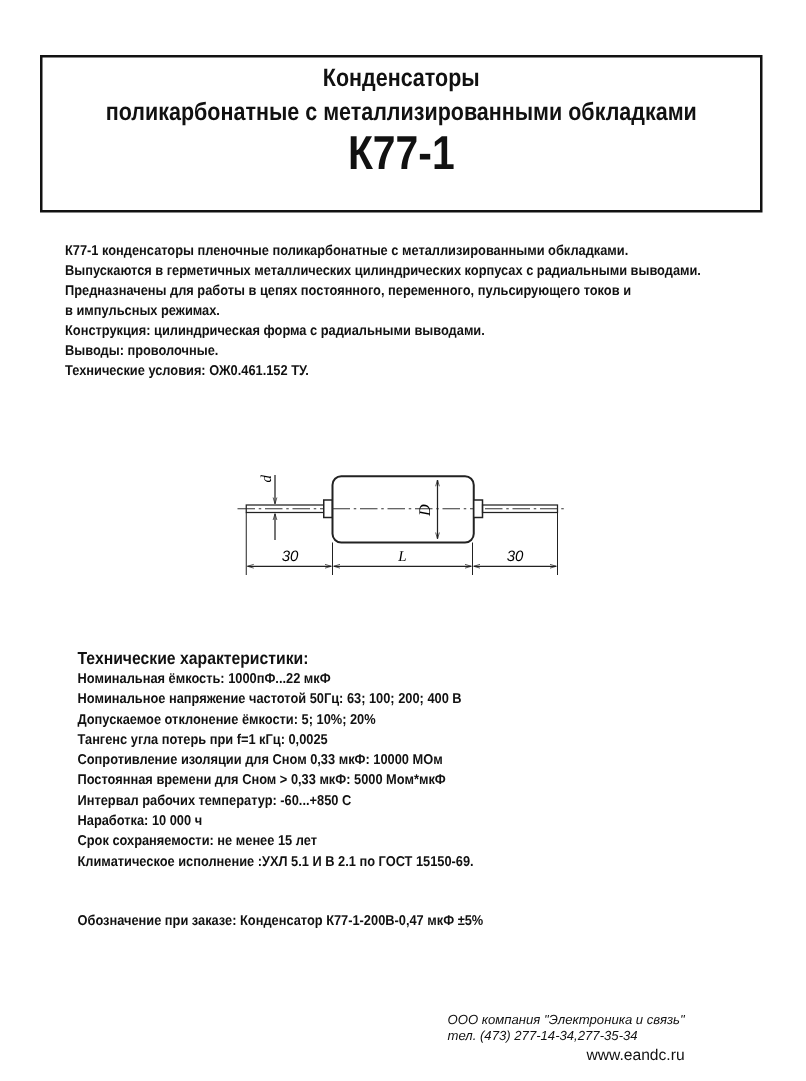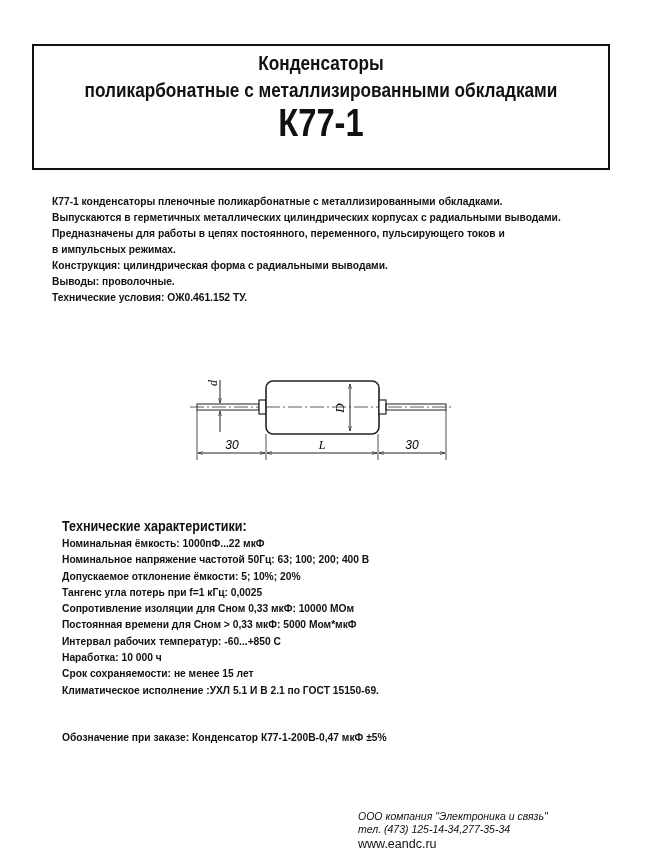--- a/index.html
+++ b/index.html
@@ -18,21 +18,21 @@
   .desc div { height: 16px; }
   .drawing { position: absolute; left: 0; top: 0; }
   .specs { position: absolute; left: 62px; top: 517px; font-weight: bold; white-space: nowrap;
            transform: scaleX(0.9); transform-origin: left top; }
   .specs .h { font-size: 14px; line-height: 18px; margin-bottom: 0; }
   .specs .row { font-size: 11.4px; line-height: 16.3px; }
   .order { position: absolute; left: 62px; top: 731px; font-size: 11.4px; font-weight: bold;
            white-space: nowrap; transform: scaleX(0.9); transform-origin: left top; }
   .footer { position: absolute; left: 358px; top: 810px; font-size: 10.5px; line-height: 13px; }
   .footer .i { font-style: italic; white-space: nowrap; }
-  .footer .w { font-size: 12.5px; line-height: 16px; }
+  .footer .w { font-size: 12.5px; line-height: 16px; text-align: right; }
 </style>
 </head>
 <body>
 
 <div class="title-box">
   <div class="t1">Конденсаторы</div>
   <div class="t2">поликарбонатные с металлизированными обкладками</div>
   <div class="t3">К77-1</div>
 </div>
 
@@ -95,15 +95,15 @@
   <div class="row">Интервал рабочих температур: -60...+850 С</div>
   <div class="row">Наработка: 10 000 ч</div>
   <div class="row">Срок сохраняемости:   не менее 15 лет</div>
   <div class="row">Климатическое исполнение :УХЛ 5.1 И В 2.1 по ГОСТ 15150-69.</div>
 </div>
 
 <div class="order">Обозначение при заказе: Конденсатор К77-1-200В-0,47 мкФ ±5%</div>
 
 <div class="footer">
   <div class="i">ООО компания "Электроника и связь"</div>
-  <div class="i">тел. (473) 125-14-34,277-35-34</div>
+  <div class="i">тел. (473) 277-14-34,277-35-34</div>
   <div class="w">www.eandc.ru</div>
 </div>
 
 </body></html>

